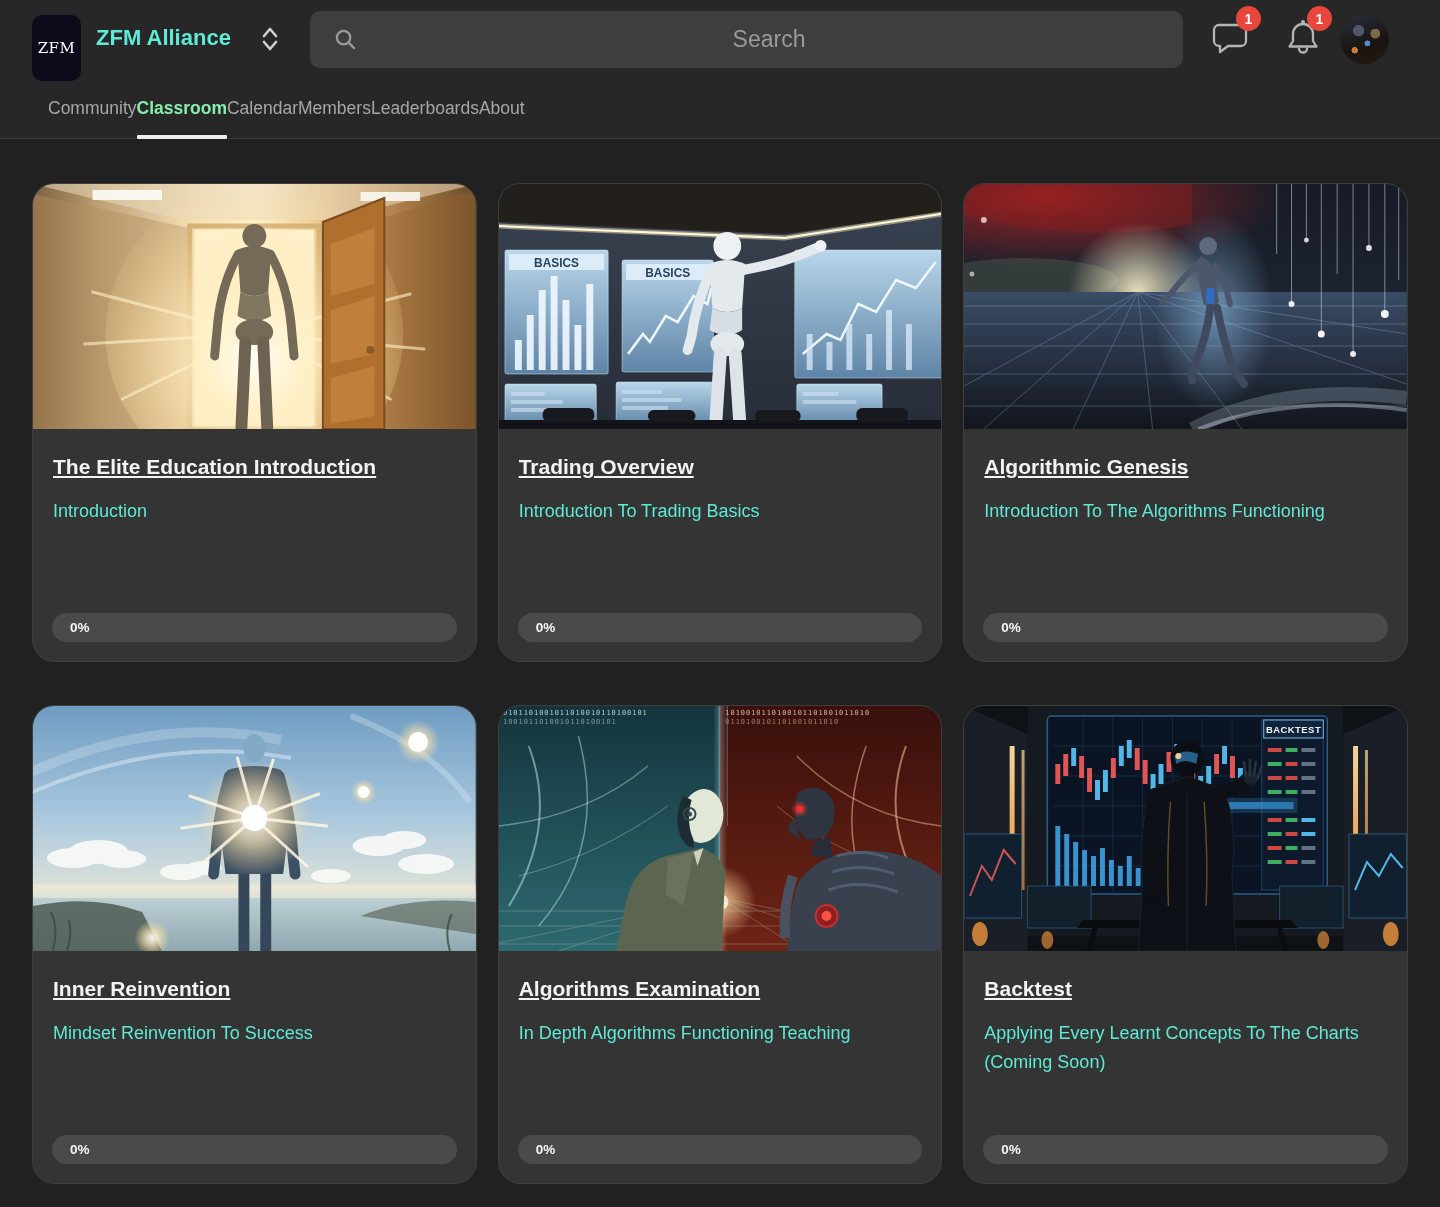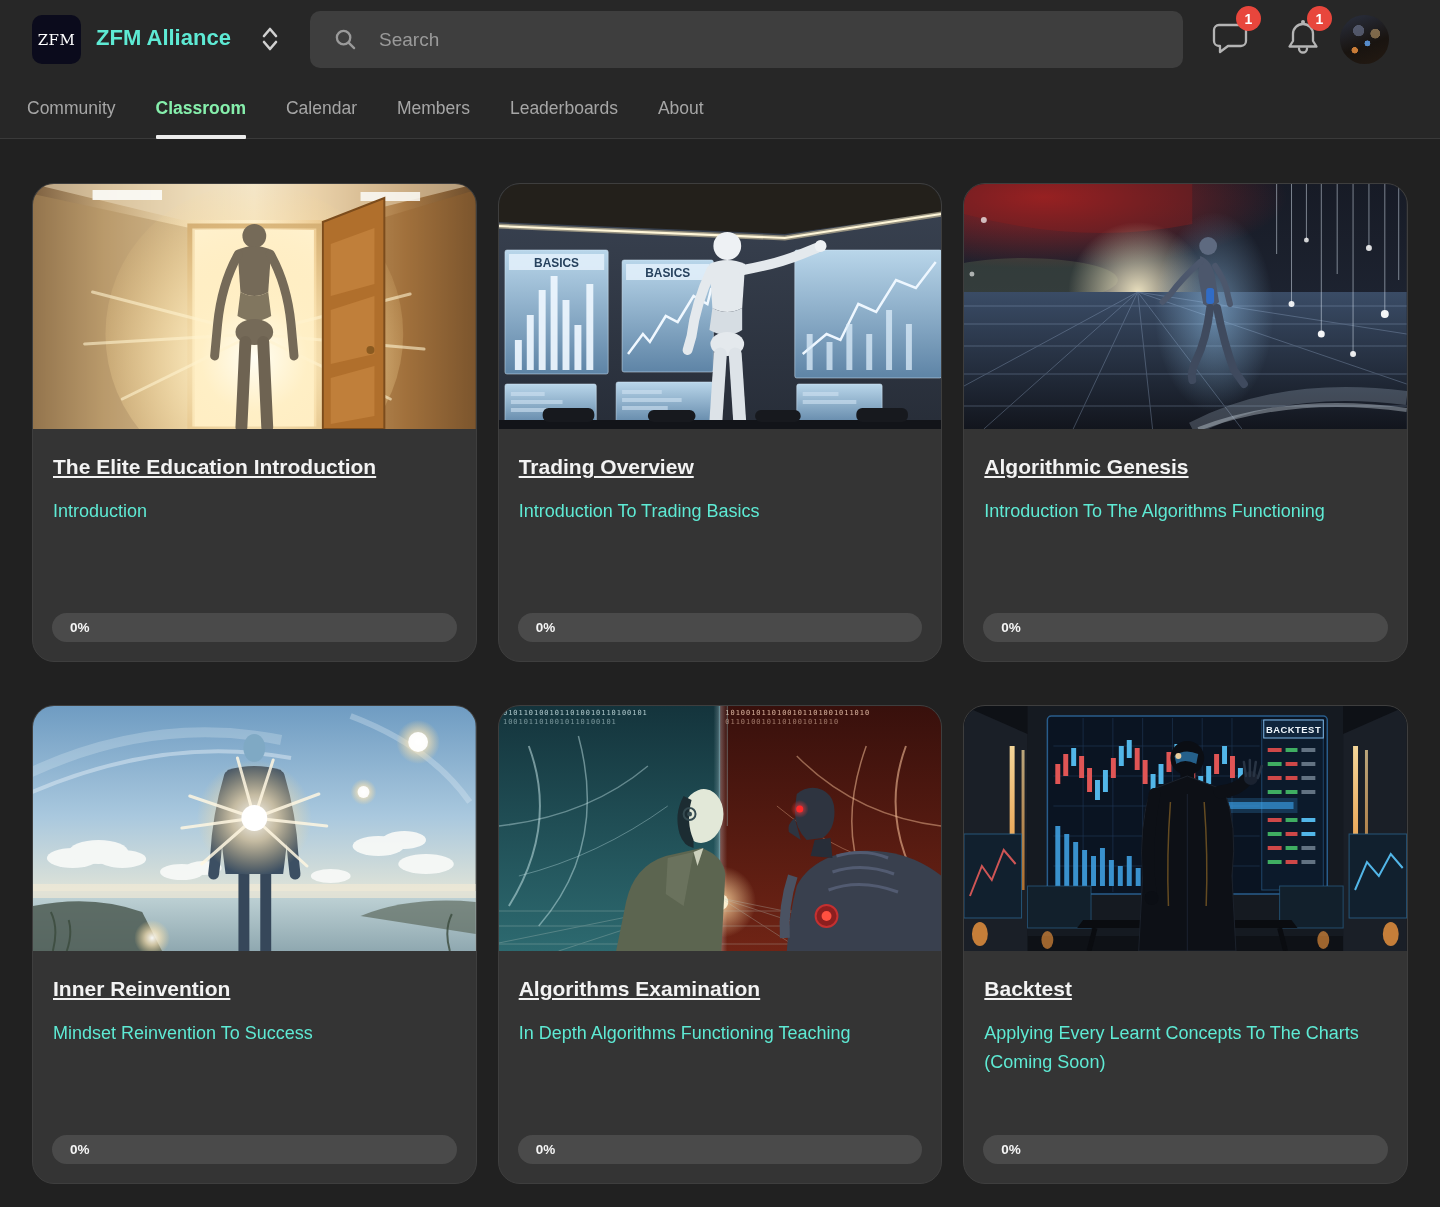--- a/index.html
+++ b/index.html
@@ -1,43 +1,43 @@
 <!DOCTYPE html>
 <html><head>
 <meta charset="utf-8">
 <style>
   * { margin:0; padding:0; box-sizing:border-box; }
   html,body { width:1440px; height:1207px; background:#212121; font-family:"Liberation Sans", sans-serif; }
   .page { position:relative; width:1440px; height:1207px; background:#212121; overflow:hidden; }
 
   
   .header { position:absolute; top:0; left:0; width:1440px; height:139px; background:#272727; border-bottom:1px solid #3a3a3a; }
-  .logo { position:absolute; left:32px; top:15px; width:49px; height:49px; border-radius:10px; background:#0b0b1c; display:flex; align-items:center; justify-content:center; color:#fff; font-family:"DejaVu Serif", serif; font-size:15px; letter-spacing:.5px; }
+  .logo { position:absolute; left:32px; top:15px; width:49px; height:66px; border-radius:10px; background:#0b0b1c; display:flex; align-items:center; justify-content:center; color:#fff; font-family:"DejaVu Serif", serif; font-size:15px; letter-spacing:.5px; }
   .community-name { position:absolute; left:96px; top:25px; font-size:22px; font-weight:bold; color:#5eead4; }
   .switcher { position:absolute; left:256px; top:24px; width:28px; height:32px; background:none; border:none; cursor:pointer; }
   .searchbar { position:absolute; left:310px; top:11px; width:873px; height:57px; background:#3e3e3e; border-radius:10px; display:flex; align-items:center; padding:0 24px; }
   .searchbar svg { flex:0 0 auto; }
-  .searchbar input { flex:1; margin-left:22px; background:transparent; border:none; outline:none; font-size:19px; color:#e2e2e2; font-family:"Liberation Sans", sans-serif; }
+  .searchbar input { flex:1; margin-left:22px; background:transparent; border:none; outline:none; font-size:23px; color:#e2e2e2; font-family:"Liberation Sans", sans-serif;text-align:center; }
   .searchbar input::placeholder { color:#9a9a9a; }
   .icon-btn { position:absolute; background:none; border:none; cursor:pointer; padding:0; }
   .chat-btn { left:1211px; top:20px; width:38px; height:38px; }
   .bell-btn { left:1284px; top:18px; width:38px; height:40px; }
   .badge { position:absolute; width:25px; height:25px; border-radius:50%; background:#e8463c; color:#fff; font-size:14px; font-weight:bold; display:flex; align-items:center; justify-content:center; }
   .chat-badge { left:1236px; top:6px; }
   .bell-badge { left:1307px; top:6px; }
   .avatar { position:absolute; left:1340px; top:15px; width:49px; height:49px; border-radius:50%; cursor:pointer; border:none;
     background:
       radial-gradient(circle at 30% 72%, rgba(232,142,62,.85) 0 6%, transparent 7%),
       radial-gradient(circle at 56% 58%, rgba(92,152,222,.9) 0 7%, transparent 8%),
       radial-gradient(circle at 72% 38%, rgba(222,182,122,.5) 0 10%, transparent 11%),
       radial-gradient(circle at 38% 32%, rgba(122,132,162,.55) 0 12%, transparent 13%),
       linear-gradient(160deg,#2a3040,#191410 60%,#241a12); }
 
   
-  .tabs { position:absolute; top:78px; left:0; right:0; height:61px; display:flex; align-items:flex-start; gap:40px; padding-left:27px; }
+  .tabs { position:absolute; top:78px; left:0; right:0; height:61px; display:flex; align-items:flex-start; padding-left:48px; }
   .tab { position:relative; height:100%; display:flex; align-items:center; font-size:17.5px; color:#a6a6a6; cursor:pointer; background:none; border:none; font-family:"Liberation Sans", sans-serif; }
   .tab.active { color:#86efac; font-weight:bold; }
   .tab.active::after { content:""; position:absolute; left:0; right:0; bottom:0; height:4.5px; background:#ececec; border-radius:1px; }
 
   
   .grid { position:absolute; top:183px; left:32px; width:1376px; display:grid; grid-template-columns:repeat(3,1fr); column-gap:21px; row-gap:43px; }
   .card { position:relative; height:479px; background:#343434; border:1px solid #3e3e3e; border-radius:22px; cursor:pointer; overflow:hidden; }
   .thumb { width:100%; height:245px; display:block; }
   .thumb svg { width:100%; height:100%; display:block; }
   .card-body { padding:26px 20px 0; }

